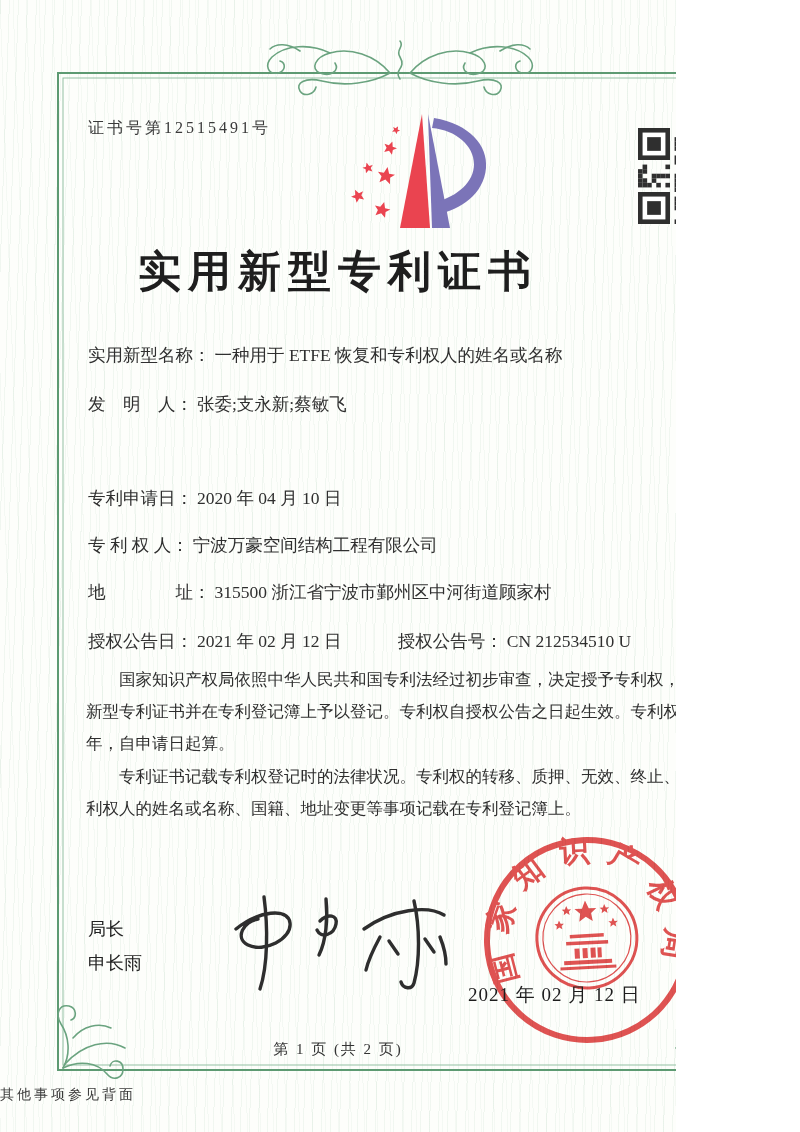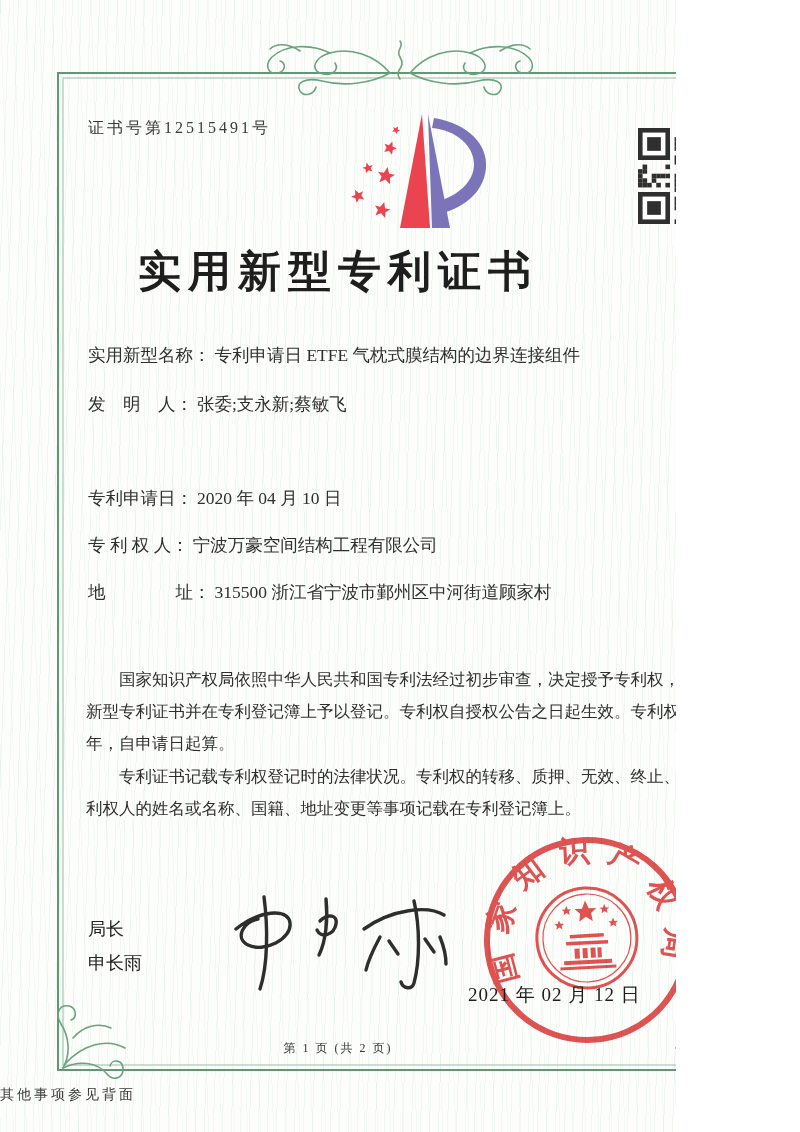--- a/index.html
+++ b/index.html
@@ -23,21 +23,21 @@
   .field-row .lbl{display:inline-block;}
   .field-row .val{margin-left:4px;}
   .dual .part2{margin-left:52px;}
   .paras{position:absolute;left:86px;top:664px;width:660px;font-size:16.5px;line-height:1.95;color:#2e2e2e;}
   .paras p{margin:0;text-indent:2em;text-align:justify;}
   .officer{position:absolute;left:88px;top:920px;font-size:18px;color:#222;line-height:1;}
   .officer .name{margin-top:16px;}
   .sig{position:absolute;left:222px;top:893px;}
   .seal{position:absolute;left:478px;top:831px;mix-blend-mode:multiply;opacity:.88;transform:rotate(-3deg);}
   .seal-date{position:absolute;left:468px;top:982px;font-size:19px;letter-spacing:1px;color:#1d1d1d;z-index:6;}
-  .page-indicator{position:absolute;left:0;right:0;top:1040px;text-align:center;font-size:12px;color:#333;letter-spacing:2px;}
+  .page-indicator{position:absolute;left:0;right:0;top:1040px;text-align:center;font-size:15px;color:#333;letter-spacing:2px;}
   .back-note{position:absolute;left:0;right:0;top:1086px;text-align:left;font-size:14px;color:#3a3a3a;letter-spacing:3px;}
   .logo{position:absolute;left:338px;top:106px;}
   .qr{position:absolute;left:638px;top:128px;}
 </style>
 </head>
 <body>
 
 <div id="page">
 
   <div class="texture tex1"></div>
@@ -234,33 +234,37 @@
       <rect x="68.57142857142857" y="4.571428571428571" width="22.857142857142854" height="22.857142857142854" fill="#fff"></rect>
       <rect x="73.14285714285714" y="9.142857142857142" width="13.714285714285714" height="13.714285714285714" fill="#2f2f2f"></rect>
       <rect x="0" y="64" width="32" height="32" fill="#2f2f2f"></rect>
       <rect x="4.571428571428571" y="68.57142857142857" width="22.857142857142854" height="22.857142857142854" fill="#fff"></rect>
       <rect x="9.142857142857142" y="73.14285714285714" width="13.714285714285714" height="13.714285714285714" fill="#2f2f2f"></rect>
     </svg>
 
   <div class="title">实用新型专利证书</div>
 
   <div class="field-row" style="top:343px">
-    <span class="lbl">实用新型名称：</span><span class="val">专利申请日 ETFE 气枕式膜结构的边界连接组件</span>
+    <span class="lbl">实用新型名称：</span><span class="val">一种用于 ETFE 恢复和专利权人的姓名或名称</span>
   </div>
   <div class="field-row" style="top:392px">
     <span class="lbl">发　明　人：</span><span class="val">张委;支永新;蔡敏飞</span>
   </div>
   <div class="field-row" style="top:486px">
     <span class="lbl">专利申请日：</span><span class="val">2020 年 04 月 10 日</span>
   </div>
   <div class="field-row" style="top:533px">
     <span class="lbl">专 利 权 人：</span><span class="val">宁波万豪空间结构工程有限公司</span>
   </div>
   <div class="field-row" style="top:580px">
     <span class="lbl">地　　　　址：</span><span class="val">315500 浙江省宁波市鄞州区中河街道顾家村</span>
+  </div>
+  <div class="field-row dual" style="top:629px">
+    <span><span class="lbl">授权公告日：</span><span class="val">2021 年 02 月 12 日</span></span>
+    <span class="part2"><span class="lbl">授权公告号：</span><span class="val">CN 212534510 U</span></span>
   </div>
 
   <div class="paras">
     <p>国家知识产权局依照中华人民共和国专利法经过初步审查，决定授予专利权，颁发实用新型专利证书并在专利登记簿上予以登记。专利权自授权公告之日起生效。专利权期限为十年，自申请日起算。</p>
     <p>专利证书记载专利权登记时的法律状况。专利权的转移、质押、无效、终止、恢复和专利权人的姓名或名称、国籍、地址变更等事项记载在专利登记簿上。</p>
   </div>
 
   <div class="officer">
     <div>局长</div>
     <div class="name">申长雨</div>

